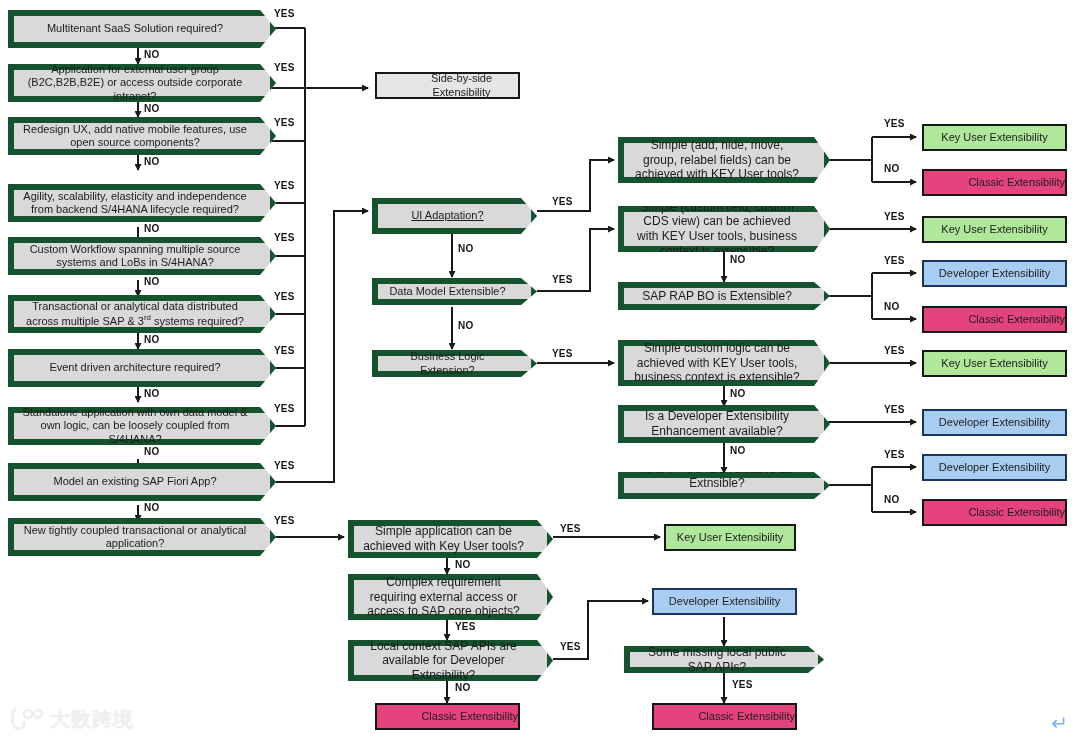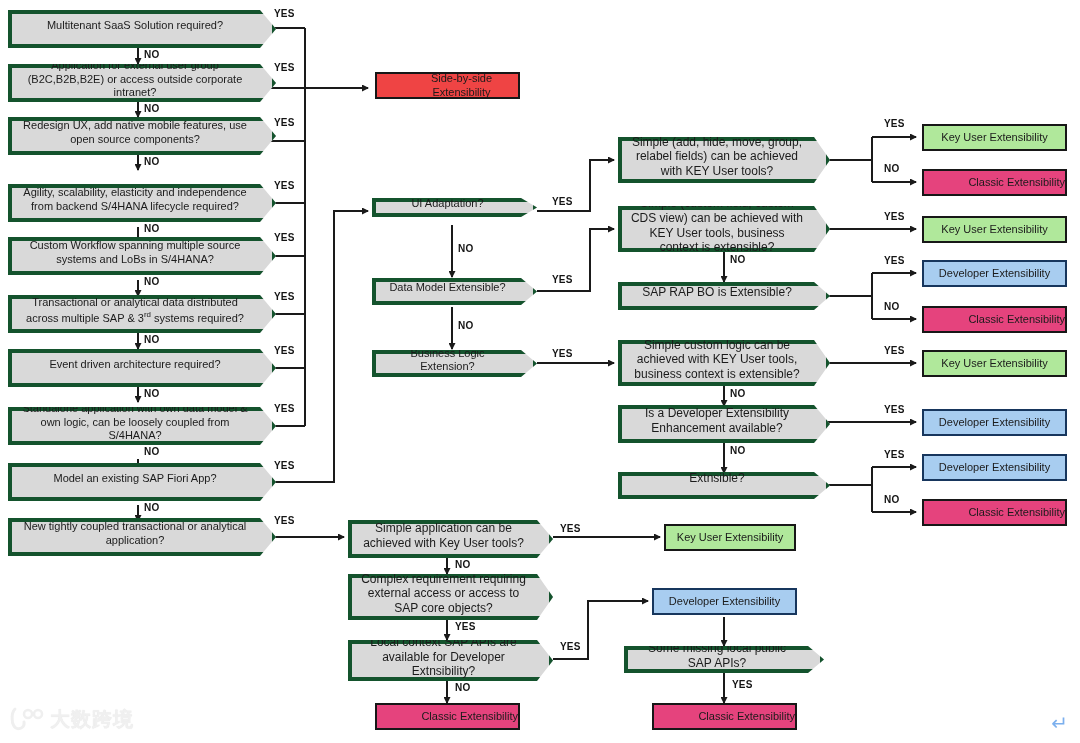--- a/index.html
+++ b/index.html
@@ -25,30 +25,30 @@
     align-items:center;
     justify-content:center;
     text-align:center;
     line-height:1.22;
     color:#1b1b1b;
     z-index:3;
   }
   
   .decision{
     background:#d9d9d9;
-    border:4px solid #14532d;
+    border:6px solid #14532d;
     clip-path:polygon(0 0, calc(100% - 16px) 0, 100% 50%, calc(100% - 16px) 100%, 0 100%);
-    padding:2px 22px 9px 8px;
+    padding:2px 22px 2px 8px;
   }
   .decision .inner{width:100%;}
   
   .result{
     border:2px solid #1a1a1a;
   }
-  .result.orange{background:#ef4444;border-color:#171717;padding-left:28px;}
+  .result.orange{background:#e5e5e5;border-color:#171717;padding-left:28px;}
   .result.green{background:#b0e89b;border-color:#171717;}
   .result.pink{background:#e5437d;border-color:#171717;justify-content:flex-end;}
   .result.blue{background:#a8cdf0;border-color:#17365d;}
 
   .edge-label{
     position:absolute;
     font-weight:bold;
     font-size:10px;
     color:#141414;
     letter-spacing:.2px;
@@ -201,21 +201,21 @@
   </div>
 
   <div class="node decision fs11" style="left:8px;top:463px;width:268px;height:38px;">
     <span class="inner">Model an existing SAP Fiori App?</span>
   </div>
 
   <div class="node decision fs11" style="left:8px;top:518px;width:268px;height:38px;">
     <span class="inner">New tightly coupled transactional or analytical application?</span>
   </div>
 
-  <div class="node decision fs11" style="left:372px;top:198px;width:165px;height:19px;">
+  <div class="node decision fs11" style="left:372px;top:198px;width:165px;height:36px;text-decoration:underline;">
     <span class="inner">UI Adaptation?</span>
   </div>
 
   <div class="node decision fs11" style="left:372px;top:278px;width:165px;height:27px;">
     <span class="inner">Data Model Extensible?</span>
   </div>
 
   <div class="node decision fs11" style="left:372px;top:350px;width:165px;height:27px;">
     <span class="inner">Business Logic Extension?</span>
   </div>

